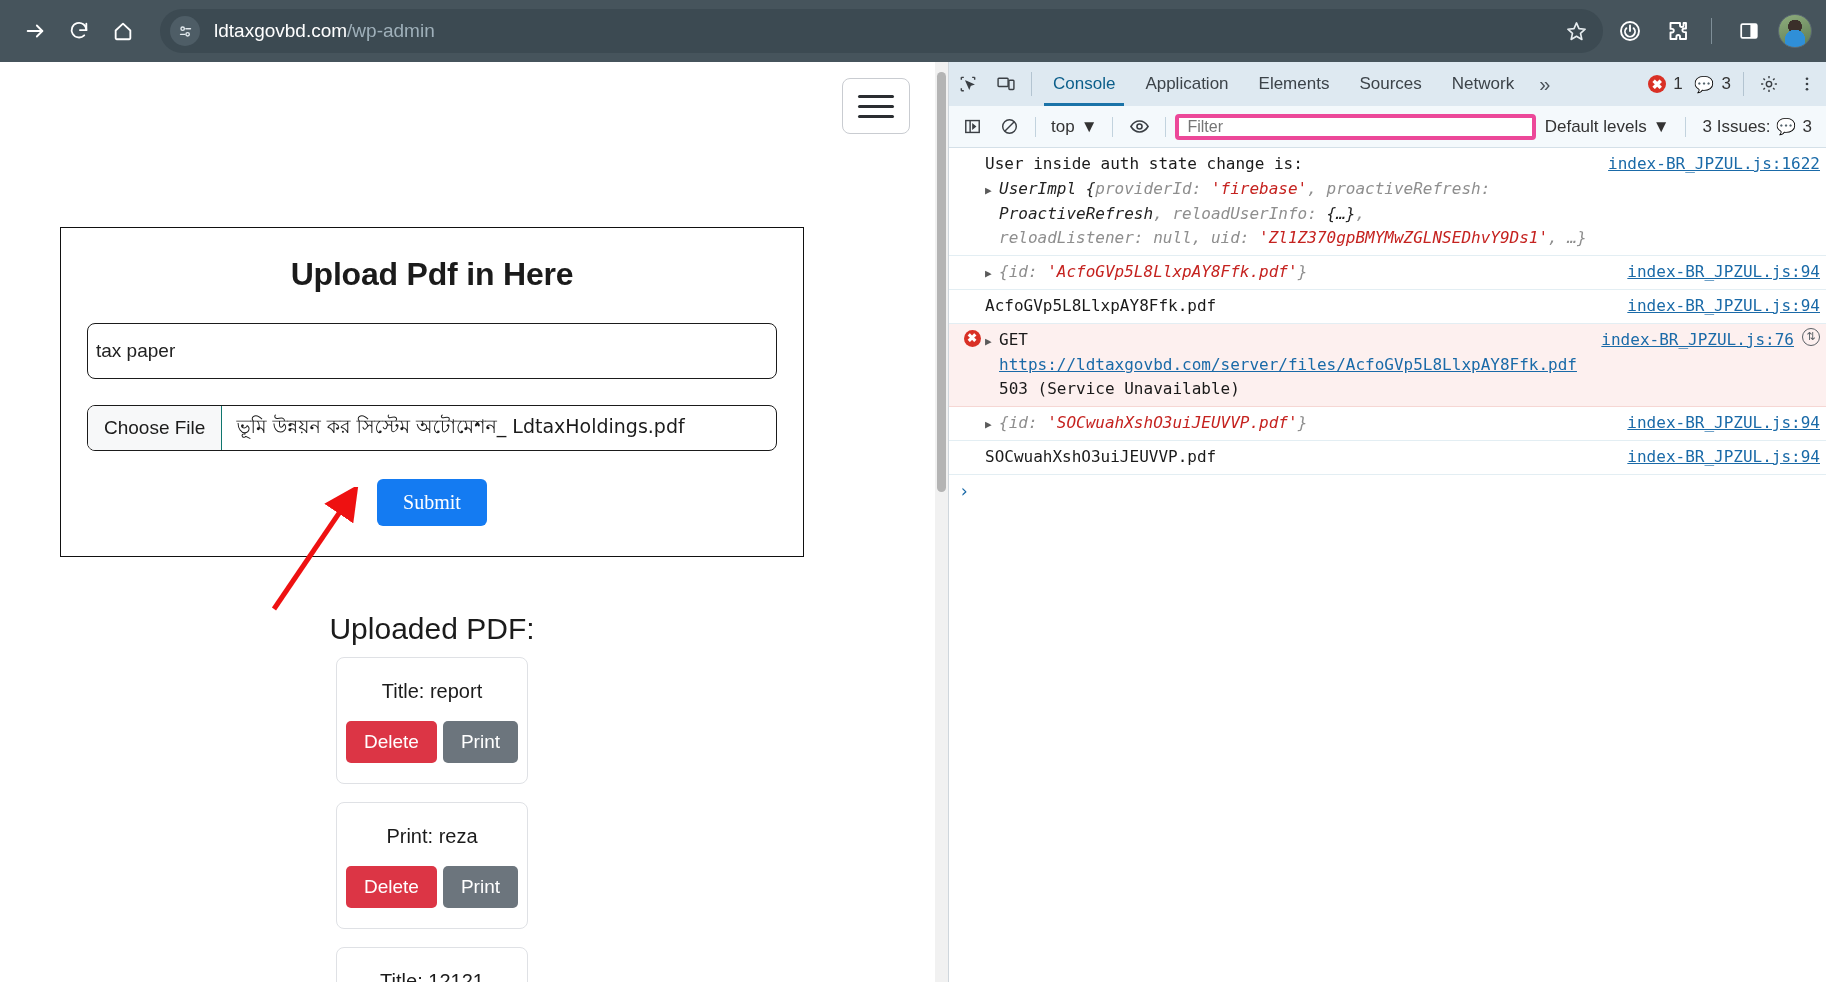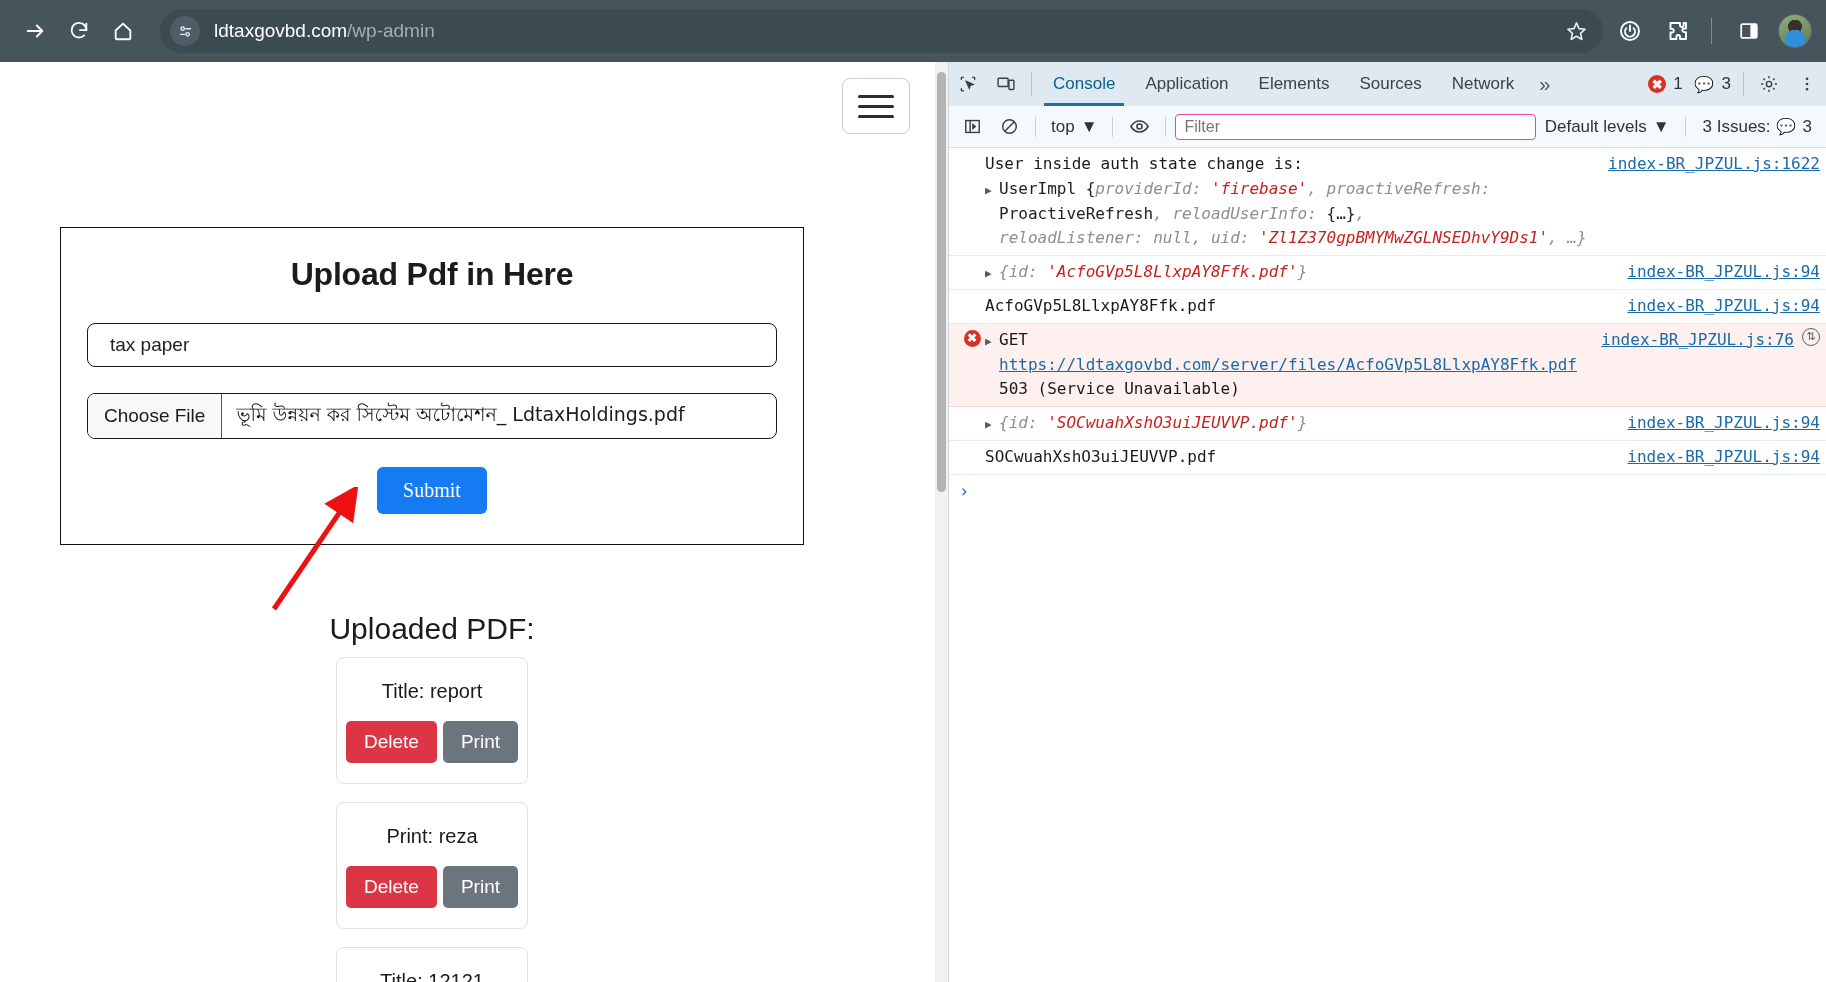--- a/index.html
+++ b/index.html
@@ -122,26 +122,26 @@
     text-align: center;
     font-size: 32px;
     font-weight: bold;
     color: #1b1b1b;
     margin-bottom: 30px;
     letter-spacing: -0.2px;
   }
   .text-input {
     display: block;
     width: 100%;
-    height: 44px;
+    height: 56px;
     border: 1px solid #1b1b1b;
     border-radius: 8px;
     font-size: 19px;
     font-family: "Liberation Sans", sans-serif;
-    padding: 0 22px;
+    padding: 0 8px;
     color: #222;
     background: #fff;
     margin-bottom: 26px;
   }
   .file-row {
     display: flex;
     width: 100%;
     height: 46px;
     border: 1px solid #1b1b1b;
     border-radius: 8px;
@@ -311,21 +311,21 @@
     color: #3a3f44; flex: 0 0 auto;
   }
   .fb-sep { width: 1px; height: 20px; background: #c2d3de; margin: 0 6px; flex: 0 0 auto; }
   .fb-select {
     display: flex; align-items: center; gap: 6px;
     font-size: 17px; color: #333; padding: 0 6px; flex: 0 0 auto;
   }
   .fb-input {
     flex: 1 1 auto;
     height: 26px;
-    border: 1px solid #ec4899;
+    border: 4px solid #ec4899;
     border-radius: 4px;
     background: #fff;
     font-size: 16px;
     font-family: "Liberation Sans", sans-serif;
     padding: 0 8px;
     color: #222;
     min-width: 40px;
     max-width: 420px;
   }
   .fb-right {
@@ -370,21 +370,21 @@
   .log-src {
     flex: 0 0 auto;
     color: #1a6aa8;
     text-decoration: underline;
     padding-left: 14px;
     white-space: nowrap;
     font-size: 16px;
   }
   .gray { color: #8e8e8e; font-style: italic; }
   .red { color: #c5221f; font-style: italic; }
-  .dark { color: #222; }
+  .dark { color: #222; font-style: italic; }
   .plain { color: #1a1a1a; font-style: normal; }
   .link-url { color: #1a6aa8; text-decoration: underline; }
   .prompt-row {
     display: flex; align-items: center;
     padding: 6px 10px;
     color: #1a6aa8;
     font-size: 17px;
   }
   .xhr-icon {
     width: 18px; height: 18px; border-radius: 50%;

